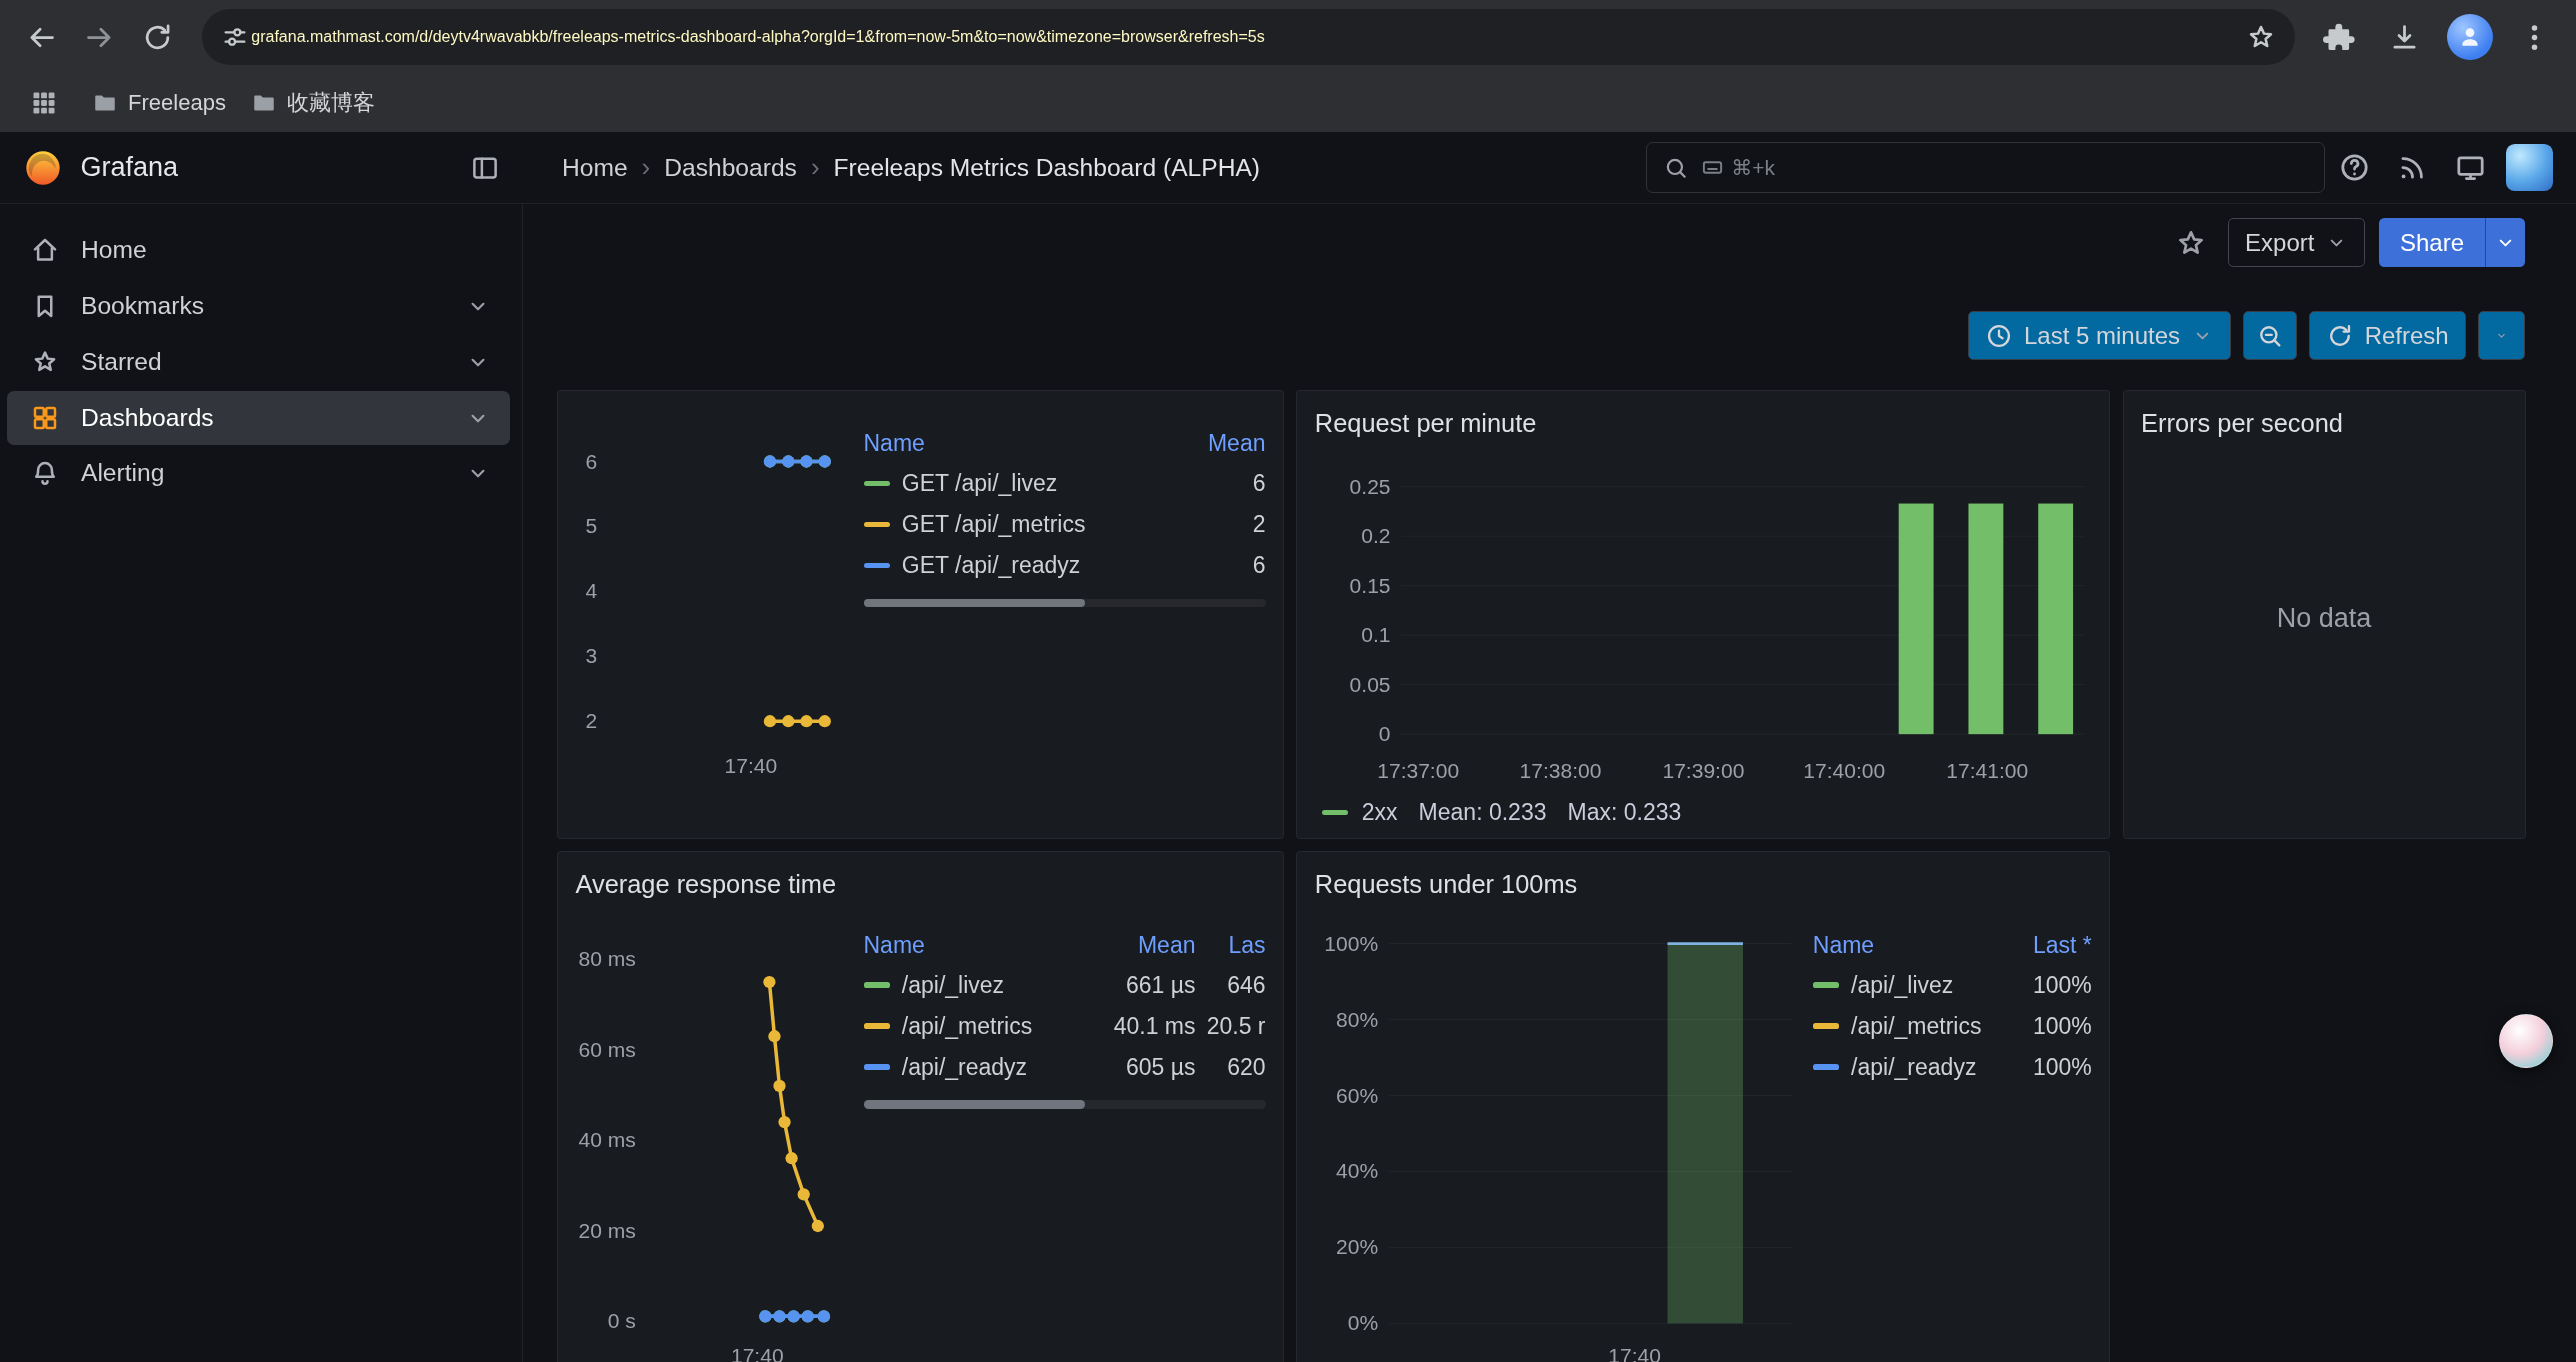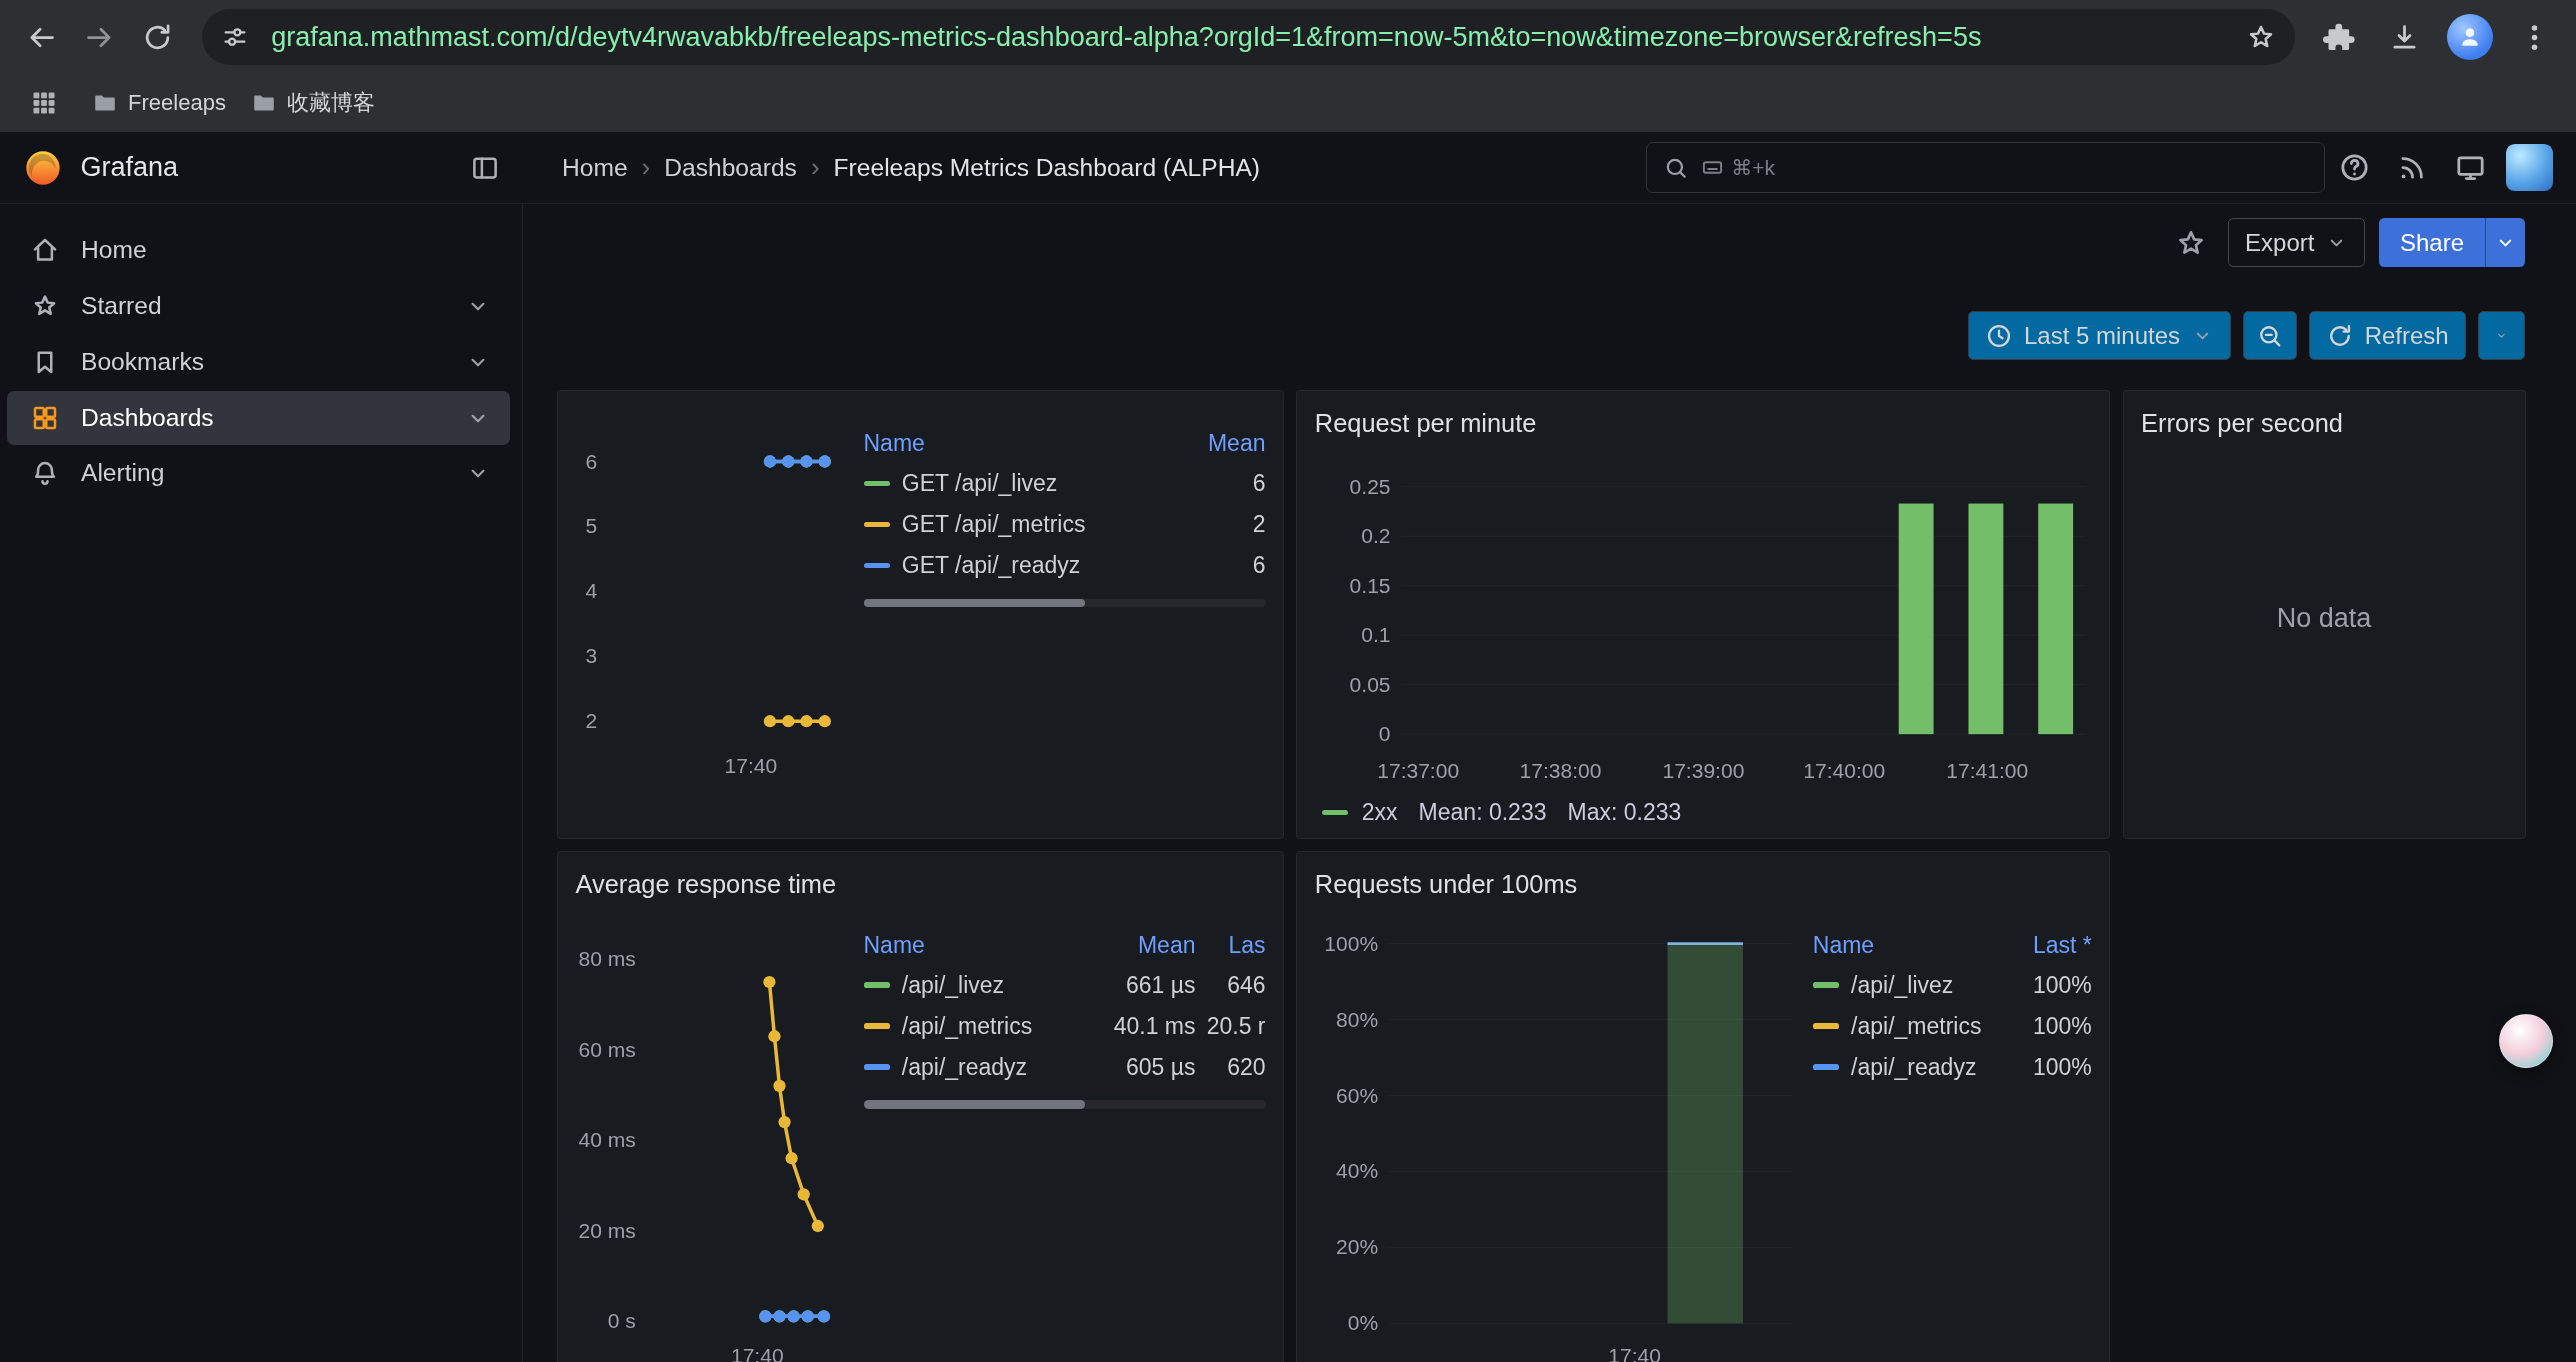--- a/index.html
+++ b/index.html
@@ -9,21 +9,21 @@
 
   
   .toolbar{position:absolute;left:0;top:0;width:2576px;height:74px;background:#2e2f33;
     display:flex;align-items:center;padding:0 12.3px;z-index:20;}
   .nav-btn{width:58px;height:58px;border-radius:50%;display:flex;align-items:center;justify-content:center;flex-shrink:0;}
   .ic{width:33px;height:33px;stroke:#c7cacd;fill:none;stroke-width:2;stroke-linecap:round;stroke-linejoin:round;}
   .ic.dim{stroke:#8f9296;}
   .ic-f{width:33px;height:33px;fill:#c7cacd;}
   .urlbar{flex:1;height:56px;margin:0 16px;background:#1f2023;border-radius:28px;
     display:flex;align-items:center;padding:0 19px;min-width:0;}
-  .url-text{flex:1;color:#86efac;font-size:27px;white-space:nowrap;overflow:hidden;margin-left:22px;}
+  .url-text{flex:1;color:#fef9c3;font-size:16px;white-space:nowrap;overflow:hidden;margin-left:2px;}
   .tb-right{display:flex;align-items:center;gap:7px;flex-shrink:0;}
   .avatar-chrome{width:46px;height:46px;border-radius:50%;
     background:radial-gradient(circle at 35% 30%,#9fc6ff,#3d7ef0 70%);display:flex;align-items:center;justify-content:center;}
   .avatar-chrome svg{width:26px;height:26px;fill:#ffffff;opacity:.9}
 
   
   .bookmarks{position:absolute;left:0;top:74px;width:2576px;height:58px;background:#2e2f33;
     display:flex;align-items:center;padding:0 21px;gap:12.3px;z-index:19;}
   .bm-item{display:flex;align-items:center;gap:10.5px;color:#d3d5d8;font-size:22px;padding:5.3px 12.3px;border-radius:7px;}
   .bm-folder{width:26px;height:26px;fill:#9aa0a6;}
@@ -254,32 +254,32 @@
   <div class="gf-body">
     <aside class="sidebar">
         <div class="s-item">
           <svg class="s-ic" viewBox="0 0 24 24">
             <path d="M4 11.5 12 4l8 7.5M6.5 10v9.5h11V10"></path>
           </svg>
           <span>Home</span>
         </div>
         <div class="s-item">
           <svg class="s-ic" viewBox="0 0 24 24">
-            <path d="M12 4.5l2.2 4.8 5.1.5-3.9 3.4 1.2 5.1-4.6-2.8-4.6 2.8 1.2-5.1-3.9-3.4 5.1-.5z"></path>
-          </svg>
-          <span>Starred</span>
+            <path d="M7 4.5h10V20l-5-4.2L7 20z"></path>
+          </svg>
+          <span>Bookmarks</span>
           <svg class="s-chev" viewBox="0 0 24 24">
             <path d="M7 10l5 5 5-5"></path>
           </svg>
         </div>
         <div class="s-item">
           <svg class="s-ic" viewBox="0 0 24 24">
-            <path d="M7 4.5h10V20l-5-4.2L7 20z"></path>
-          </svg>
-          <span>Bookmarks</span>
+            <path d="M12 4.5l2.2 4.8 5.1.5-3.9 3.4 1.2 5.1-4.6-2.8-4.6 2.8 1.2-5.1-3.9-3.4 5.1-.5z"></path>
+          </svg>
+          <span>Starred</span>
           <svg class="s-chev" viewBox="0 0 24 24">
             <path d="M7 10l5 5 5-5"></path>
           </svg>
         </div>
         <div class="s-item active">
           <svg class="s-ic" viewBox="0 0 24 24">
             <rect x="4" y="4" width="7" height="7" rx="1"></rect>
             <rect x="13" y="4" width="7" height="7" rx="1"></rect>
             <rect x="4" y="13" width="7" height="7" rx="1"></rect>
             <rect x="13" y="13" width="7" height="7" rx="1"></rect>

